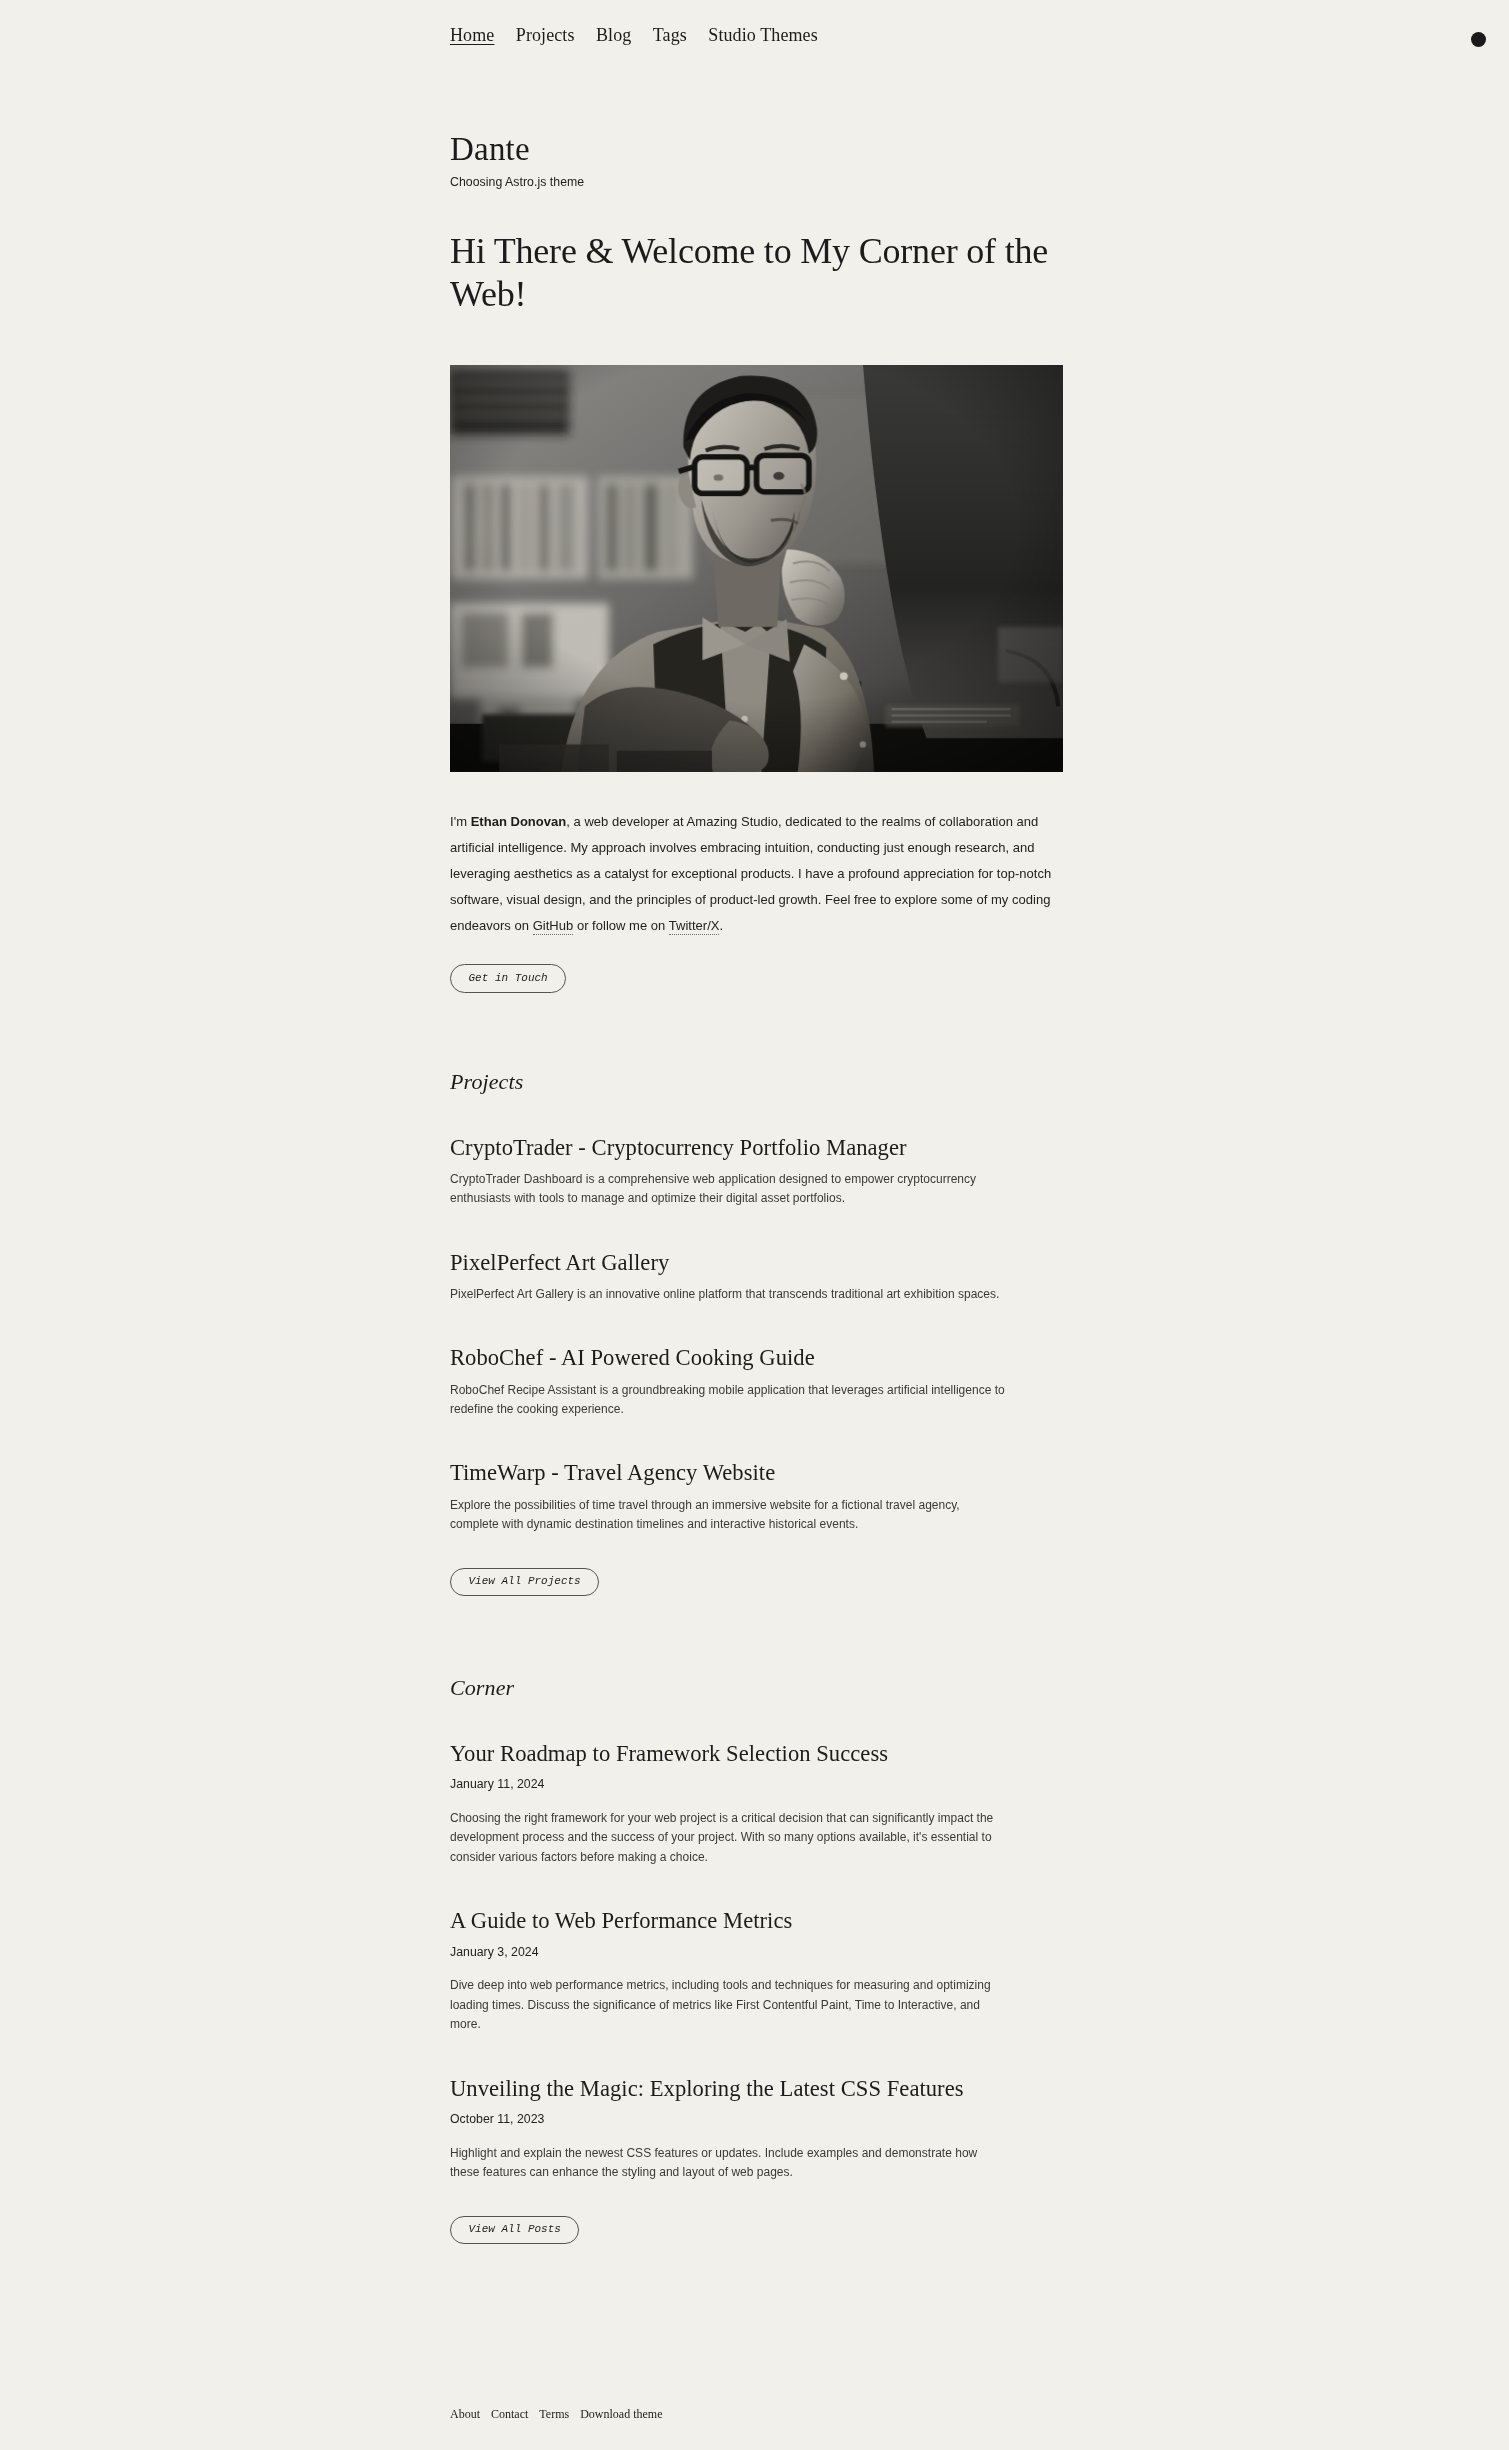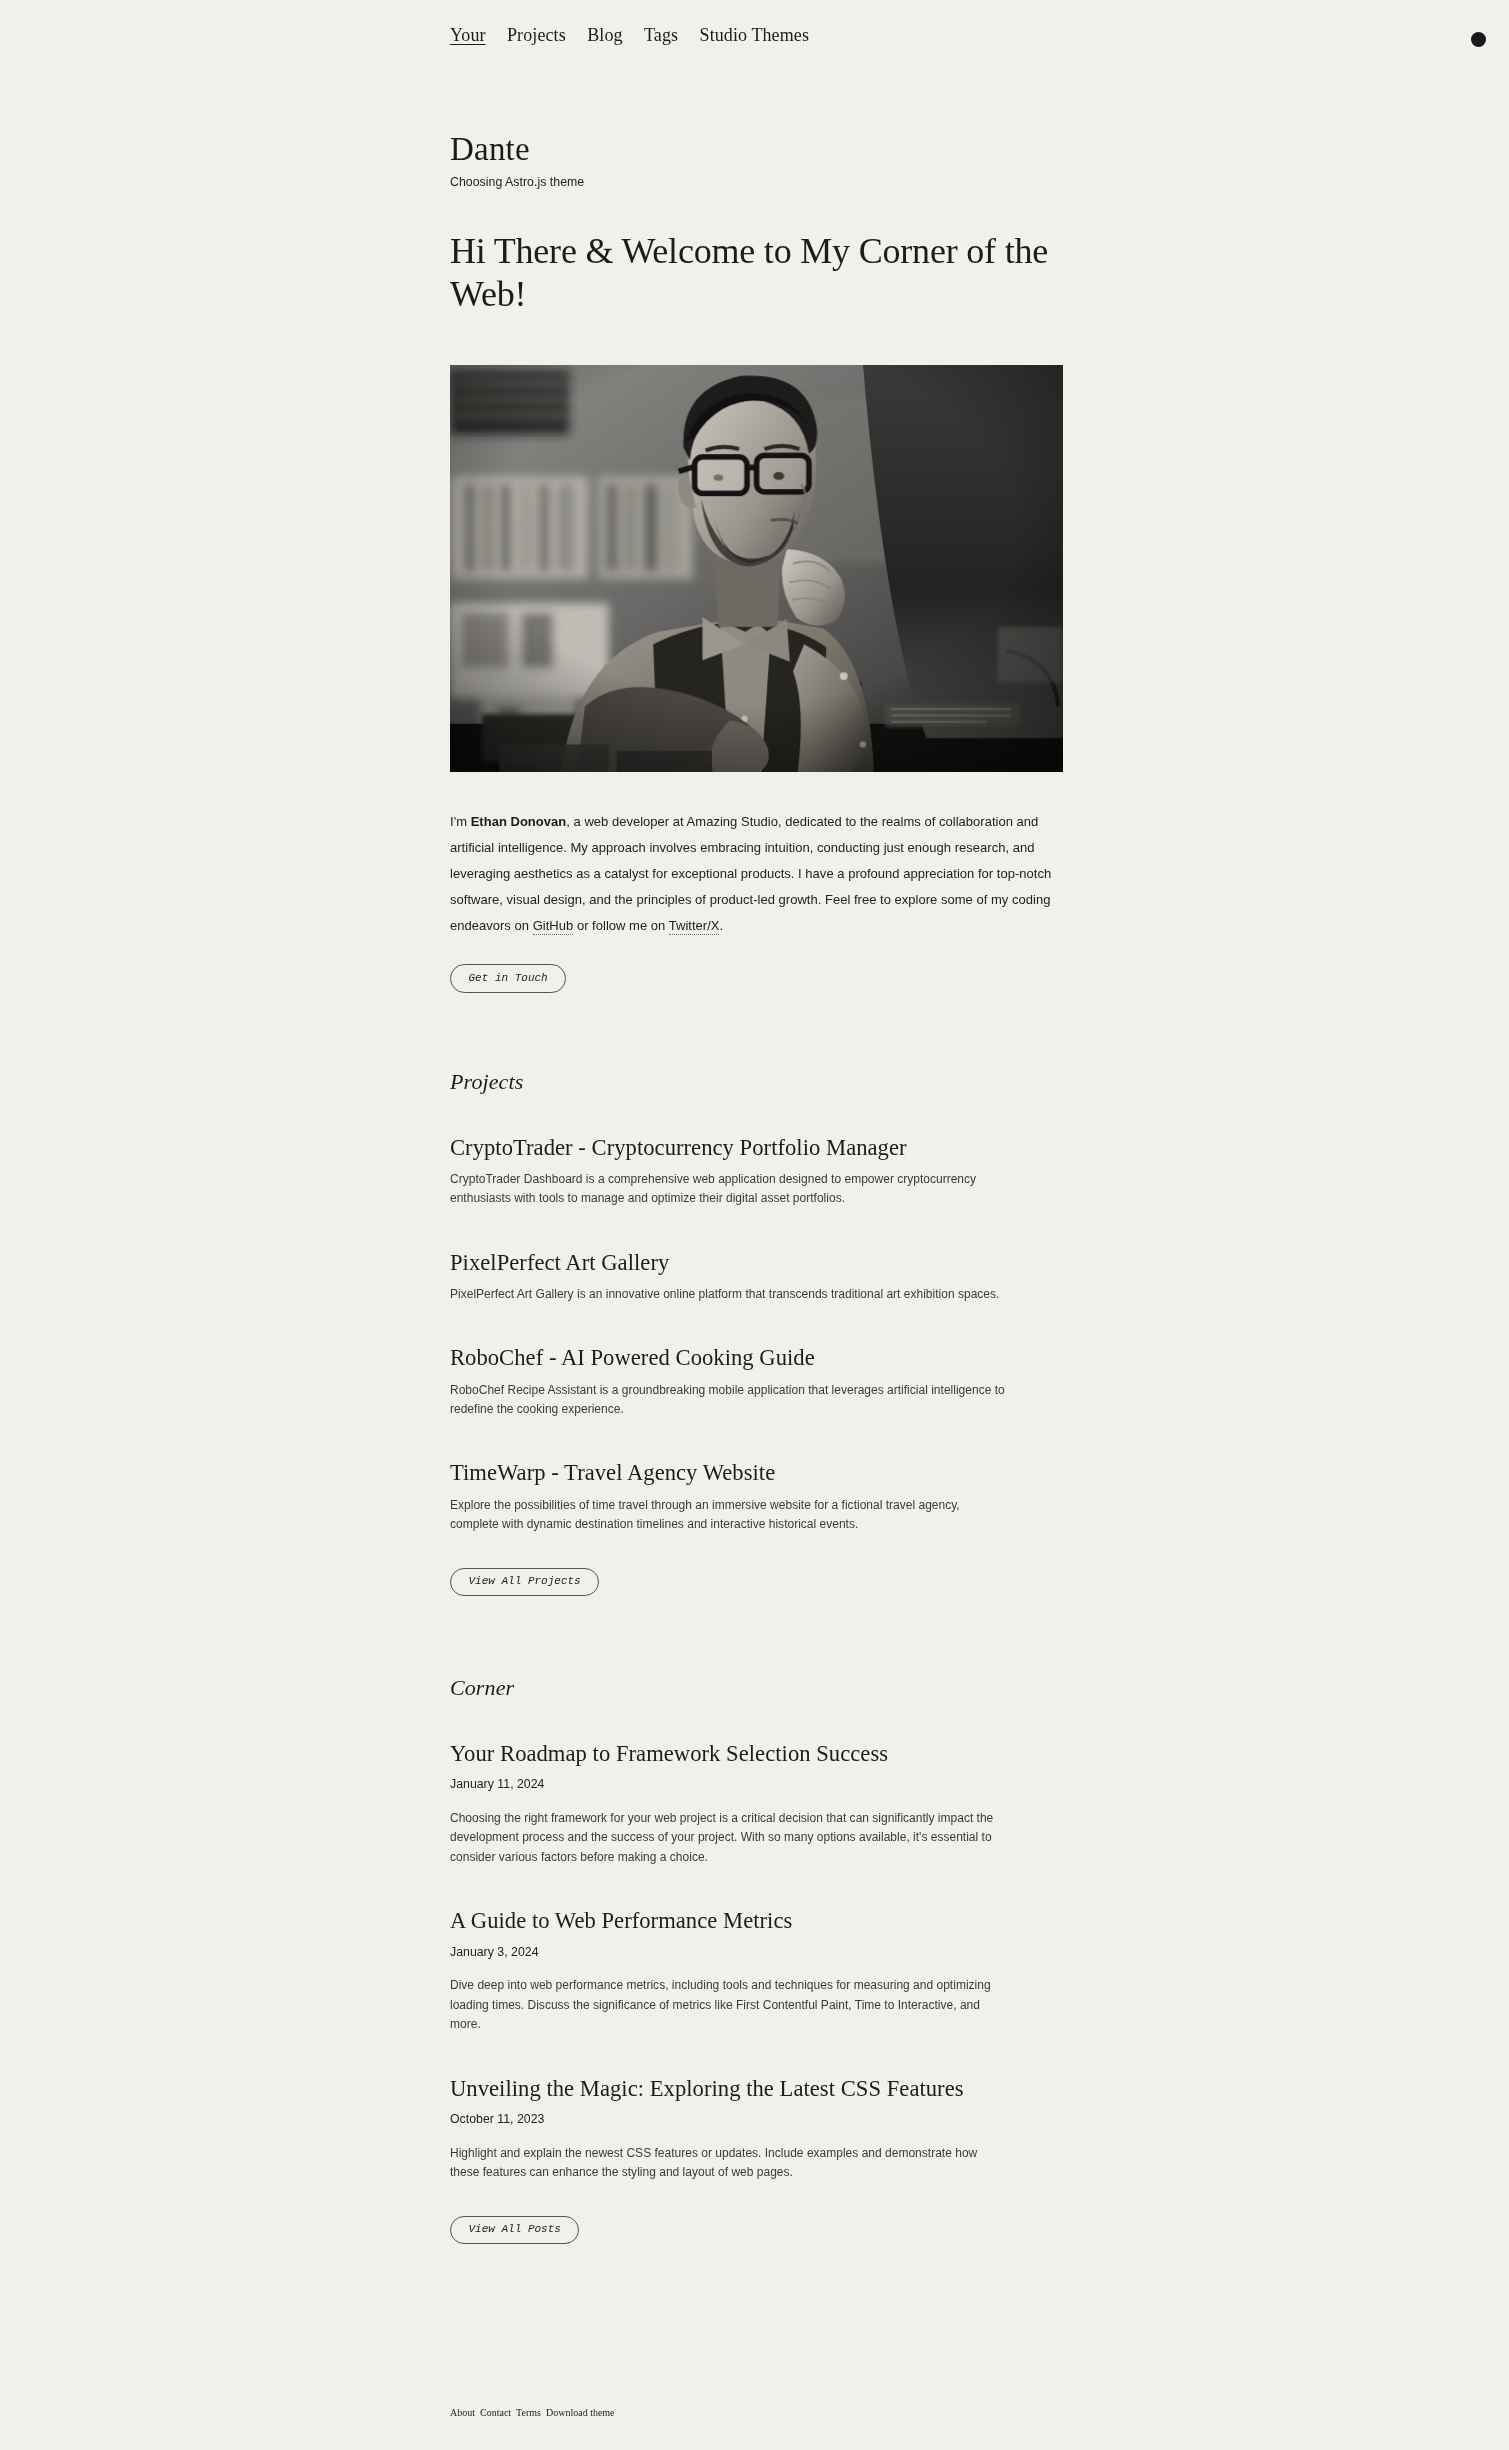--- a/index.html
+++ b/index.html
@@ -188,35 +188,35 @@
 
   .section-actions{margin-top:33px;}
 
   
   .footer{
     margin:163px 0 0 0;
     width:613px;
   }
   .footer-nav{
     display:flex;
-    gap:5px;
-    font-family:"Liberation Serif", serif;
-    font-size:10px;
+    gap:11px;
+    font-family:"Liberation Serif", serif;
+    font-size:12px;
     white-space:nowrap;
   }
   .footer-nav a{color:var(--ink);text-decoration:none;}
 </style>
 </head>
 <body>
 
 <div class="page">
 
   <div class="topbar">
     <nav class="nav">
-      <a href="#" class="active">Your</a>
+      <a href="#" class="active">Home</a>
       <a href="#">Projects</a>
       <a href="#">Blog</a>
       <a href="#">Tags</a>
       <a href="#">Studio Themes</a>
     </nav>
     <button class="theme-toggle" aria-label="Toggle dark mode"></button>
   </div>
 
   <div class="wrap">
 

